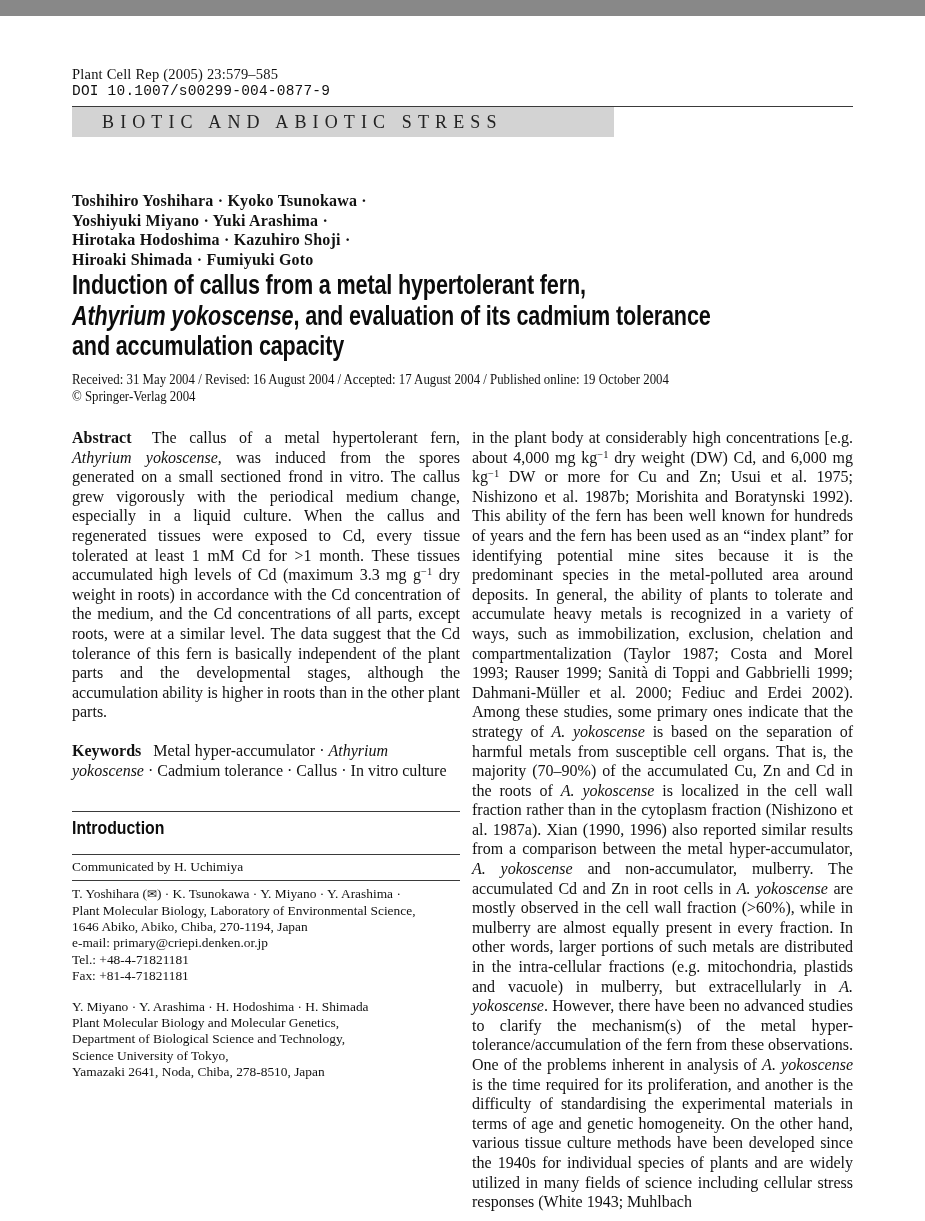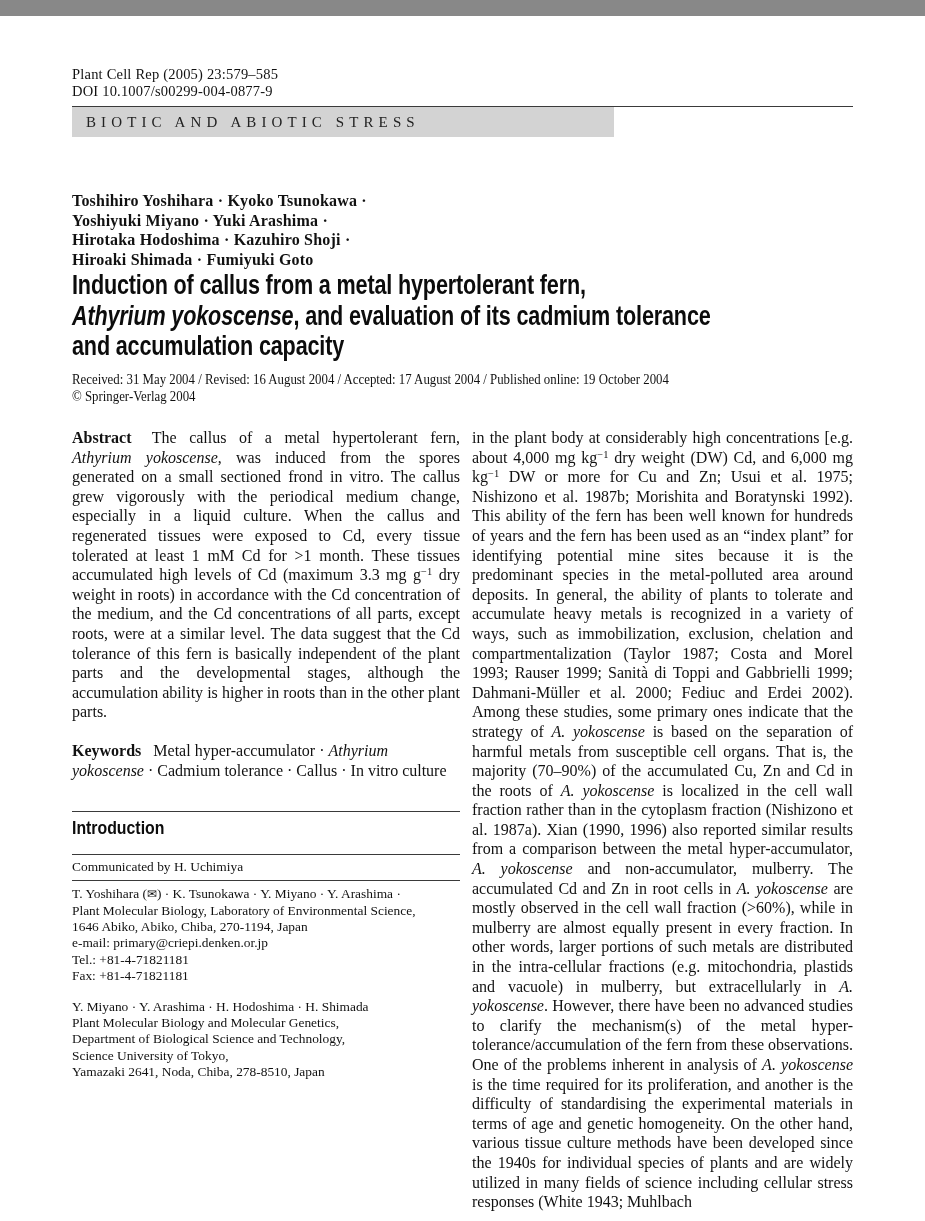--- a/index.html
+++ b/index.html
@@ -8,30 +8,30 @@
     position: relative;
     width: 925px; height: 1221px;
     margin: 16px auto;
     background: #ffffff;
     font-family: "Liberation Serif", "DejaVu Serif", serif;
     color: #111;
     overflow: hidden;
   }
   .hdr-line { position: absolute; left: 72px; font-size: 14.5px; line-height: 17px; letter-spacing: 0.2px; }
   #journal-line { top: 50px; }
-  #doi-line { top: 67px; }
+  #doi-line { top: 67px; font-family: Liberation Mono, monospace; }
   .full-rule { position: absolute; left: 72px; width: 781px; height: 1px; background: #3a3a3a; }
   #header-rule { top: 90px; }
   .banner {
     position: absolute; left: 72px; top: 91px;
     width: 542px; height: 30px;
     background: #d3d3d3;
-    font-size: 15px; line-height: 30px;
+    font-size: 18px; line-height: 30px;
     letter-spacing: 0.34em;
-    padding-left: 14px;
+    padding-left: 30px;
     color: #222;
   }
   .authors { position: absolute; left: 72px; top: 175px; font-weight: bold; font-size: 16px; line-height: 19.5px; letter-spacing: 0.2px; }
   .title-block {
     position: absolute; left: 72px; top: 254px;
     width: 980px;
     transform: scaleX(0.80); transform-origin: 0 0;
     font-family: "Liberation Sans", "DejaVu Sans", sans-serif;
     font-weight: bold; font-size: 27px; line-height: 30.5px;
     letter-spacing: -0.2px;
@@ -100,21 +100,21 @@
     <div class="intro-heading">Introduction</div>
     <div class="col-rule" id="fn-rule-1"></div>
     <div class="fn communicated">Communicated by H. Uchimiya</div>
     <div class="col-rule" id="fn-rule-2"></div>
     <div class="fn affil">
       <div><span>T. Yoshihara (</span><span class="ico">✉</span><span>) · K. Tsunokawa · Y. Miyano · Y. Arashima ·</span></div>
       <div>
           <div class="fn-line">Plant Molecular Biology, Laboratory of Environmental Science,</div>
           <div class="fn-line">1646 Abiko, Abiko, Chiba, 270-1194, Japan</div>
           <div class="fn-line">e-mail: primary@criepi.denken.or.jp</div>
-          <div class="fn-line">Tel.: +81-4-71821181</div>
+          <div class="fn-line">Tel.: +48-4-71821181</div>
           <div class="fn-line">Fax: +81-4-71821181</div>
         </div>
     </div>
     <div class="fn affil-2">
         <div class="fn-line">Y. Miyano · Y. Arashima · H. Hodoshima · H. Shimada</div>
         <div class="fn-line">Plant Molecular Biology and Molecular Genetics,</div>
         <div class="fn-line">Department of Biological Science and Technology,</div>
         <div class="fn-line">Science University of Tokyo,</div>
         <div class="fn-line">Yamazaki 2641, Noda, Chiba, 278-8510, Japan</div>
       </div>

